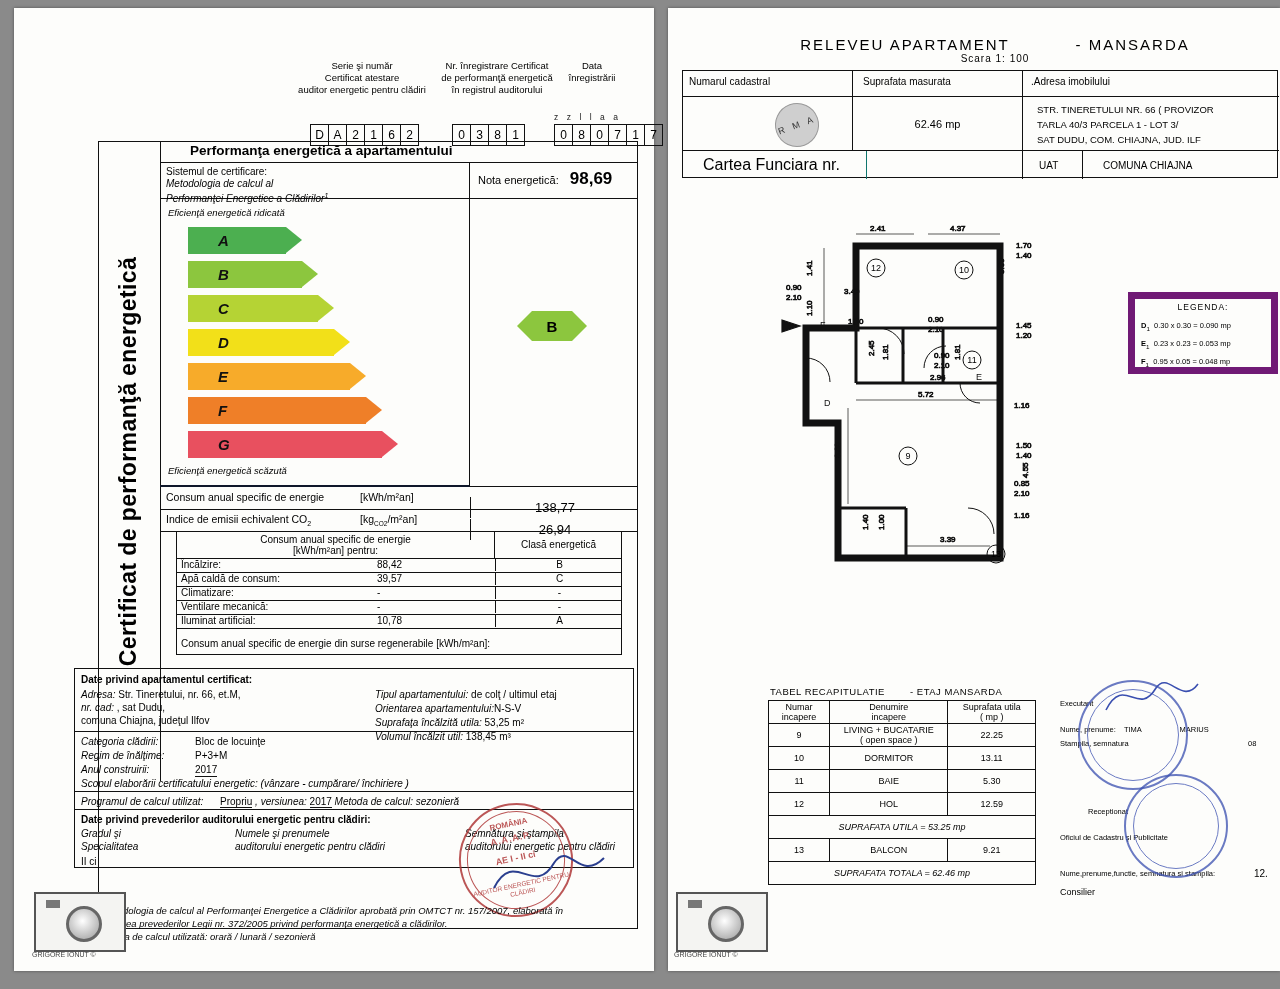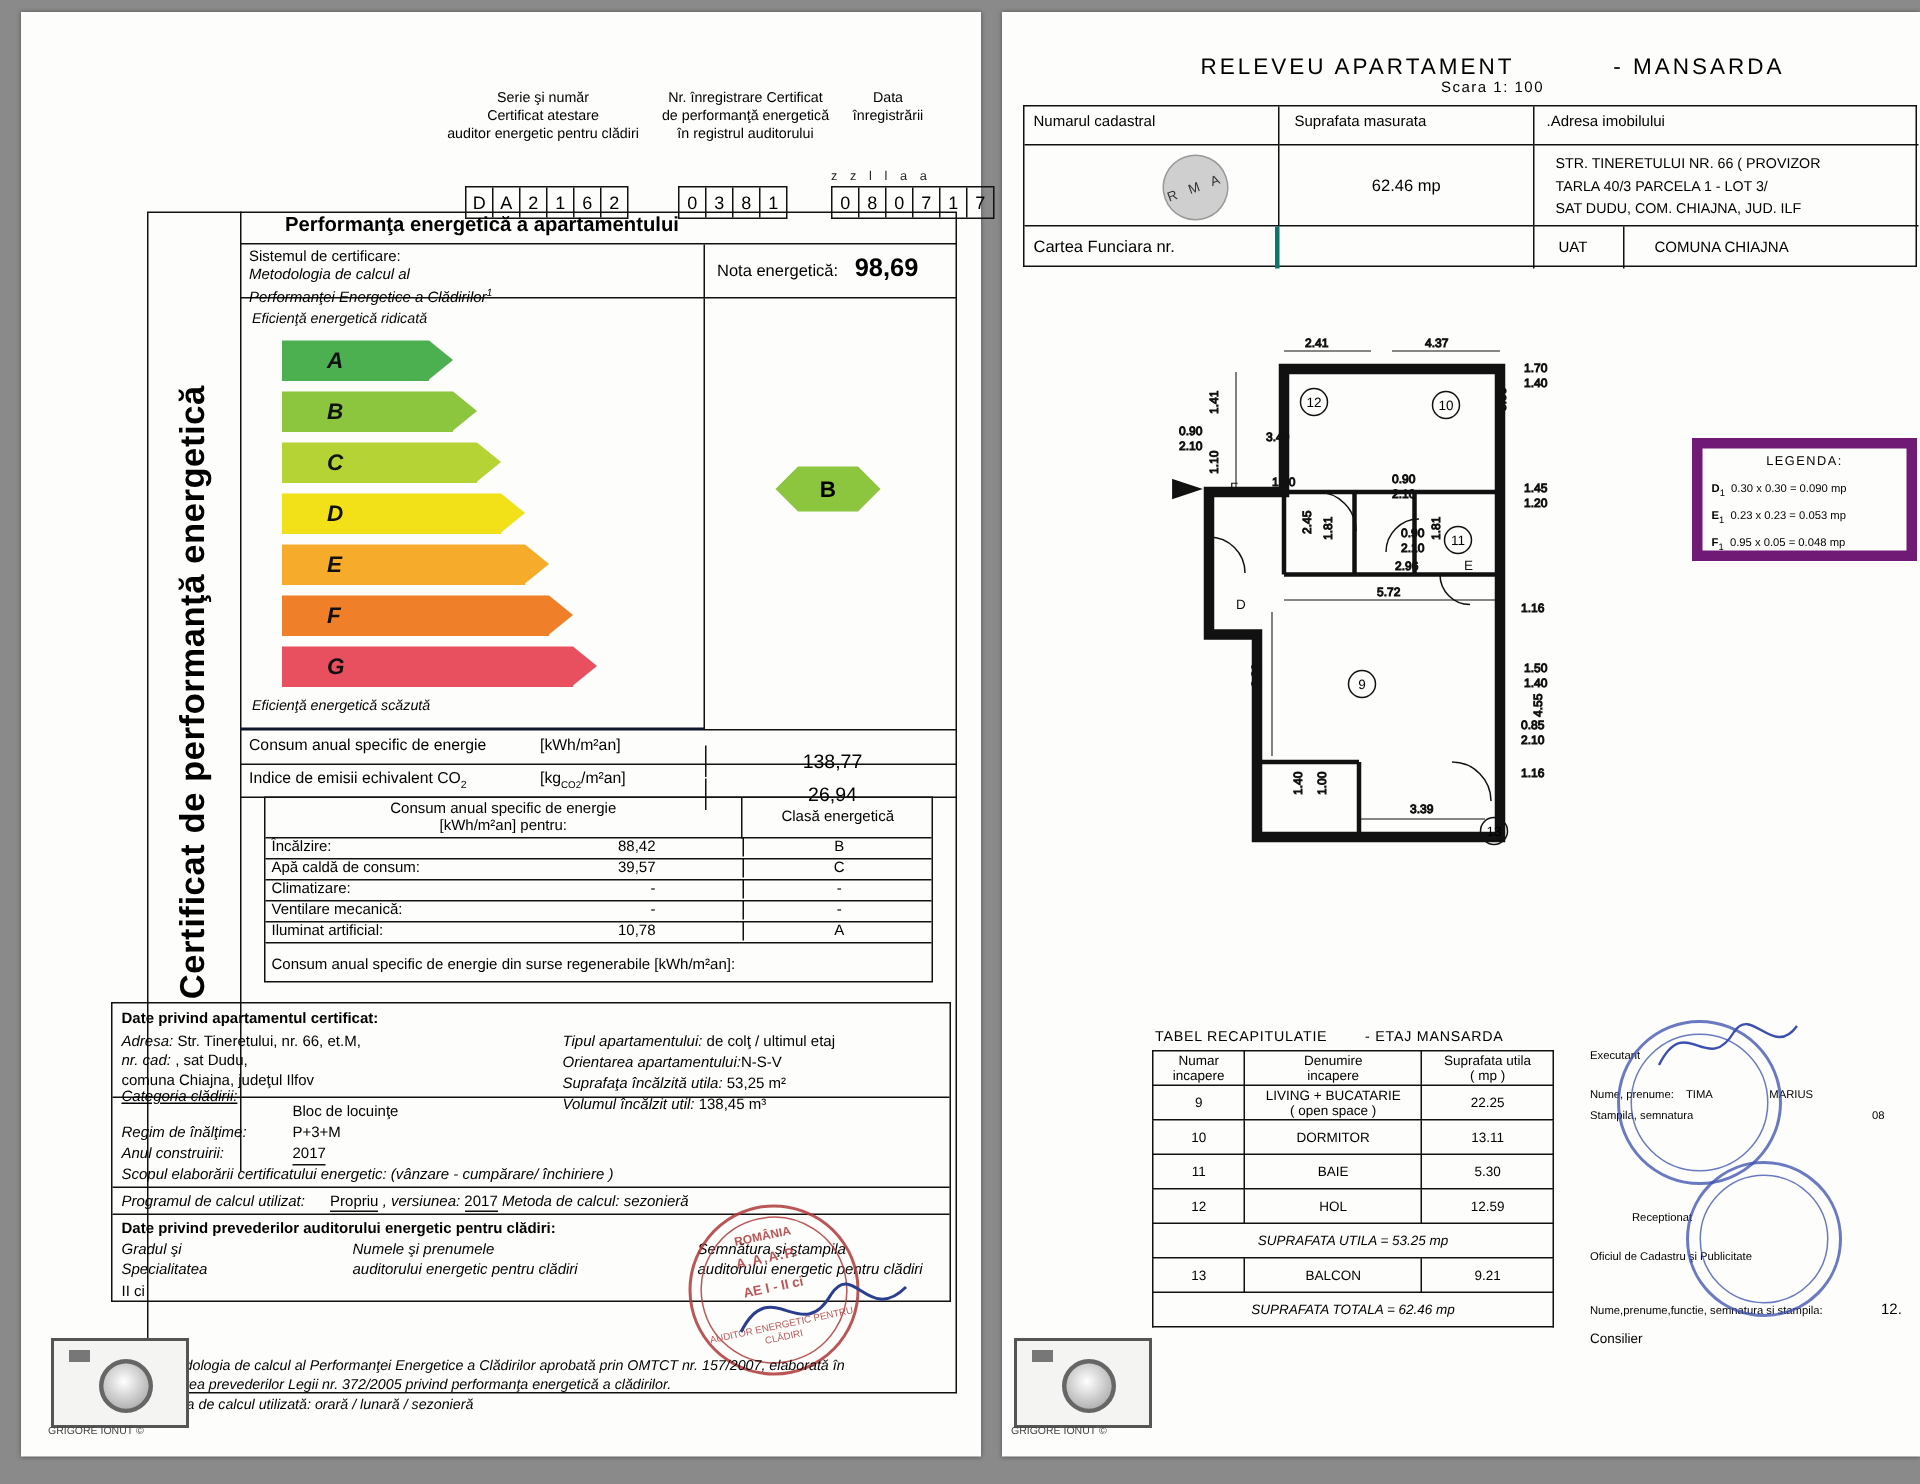--- a/index.html
+++ b/index.html
@@ -72,21 +72,21 @@
   .row2 .a{position:absolute;left:6px;top:4px;}
   .row2 .b{position:absolute;left:200px;top:4px;}
   .row2 .c{position:absolute;left:310px;top:0;width:168px;height:21px;border-left:1px solid #111;display:flex;align-items:center;justify-content:center;font-size:13px;margin-top:10px;}
 
   #tbl{left:162px;top:523px;width:446px;height:124px;border:1px solid #111;font-size:10px;}
   #tbl .hd{position:absolute;left:0;top:0;width:100%;height:26px;border-bottom:1px solid #111;}
   #tbl .hd .h1{position:absolute;left:0;width:317px;height:25px;border-right:1px solid #111;text-align:center;padding-top:2px;line-height:11px;}
   #tbl .hd .h2{position:absolute;left:318px;width:127px;height:25px;display:flex;align-items:center;justify-content:center;}
   #tbl .r{position:absolute;left:0;width:100%;height:14px;border-bottom:1px solid #111;}
   #tbl .r .n{position:absolute;left:4px;top:1px;}
-  #tbl .r .v{position:absolute;left:200px;top:1px;width:60px;text-align:right;}
+  #tbl .r .v{position:absolute;left:200px;top:1px;width:60px;text-align:left;}
   #tbl .r .k{position:absolute;left:318px;top:0;width:127px;height:13px;border-left:1px solid #111;display:flex;align-items:center;justify-content:center;}
   #tbl .last{position:absolute;left:0;bottom:0;height:16px;width:100%;padding:2px 0 0 4px;}
 
   #apt{left:60px;top:660px;width:560px;height:200px;border:1px solid #111;font-size:10px;line-height:13px;}
   #apt .L{position:absolute;left:6px;width:290px;}
   #apt .R{position:absolute;left:300px;width:250px;}
   #apt .sep{position:absolute;left:0;width:100%;border-top:1px solid #111;}
 
   #bottomnote{left:84px;top:893px;width:520px;font-size:9.5px;font-style:italic;line-height:13px;}
 
@@ -276,21 +276,21 @@
     <div class="L" style="top:19px;"><span class="it">Adresa:</span> <span>Str. Tineretului, nr. 66, et.M,</span></div>
     <div class="L" style="top:32px;"><span class="it">nr. cad:</span> <span>, sat Dudu,</span></div>
     <div class="L" style="top:45px;"><span>comuna Chiajna, judeţul Ilfov</span></div>
 
     <div class="R" style="top:19px;"><span class="it">Tipul apartamentului:</span> <span>de colţ / ultimul etaj</span></div>
     <div class="R" style="top:33px;"><span class="it">Orientarea apartamentului:</span><span>N-S-V</span></div>
     <div class="R" style="top:47px;"><span class="it">Suprafaţa încălzită utila:</span> <span>53,25 m²</span></div>
     <div class="R" style="top:61px;"><span class="it">Volumul încălzit util:</span> <span>138,45 m³</span></div>
 
     <div class="sep" style="top:62px;"></div>
-    <div class="L" style="top:56px;text-decoration:underline;"><span class="it">Categoria clădirii:</span></div>
+    <div class="L" style="top:66px;"><span class="it">Categoria clădirii:</span></div>
     <div style="position:absolute;left:120px;top:66px;">Bloc de locuinţe</div>
     <div class="L" style="top:80px;"><span class="it">Regim de înălţime:</span></div>
     <div style="position:absolute;left:120px;top:80px;">P+3+M</div>
     <div class="L" style="top:94px;"><span class="it">Anul construirii:</span></div>
     <div style="position:absolute;left:120px;top:94px;border-bottom:1px solid #111;">2017</div>
     <div class="L" style="top:108px;width:540px;"><span class="it">Scopul elaborării certificatului energetic:</span> <span class="it">(vânzare - cumpărare/ închiriere )</span></div>
 
     <div class="sep" style="top:122px;"></div>
     <div class="L" style="top:126px;width:540px;">
       <span class="it">Programul de calcul utilizat:</span>
@@ -352,21 +352,21 @@
     <div class="bx" style="left:0;top:26px;width:170px;height:54px;border-right:1px solid #111;border-bottom:1px solid #111;">
       <div style="position:absolute;left:92px;top:6px;width:42px;height:42px;border-radius:50%;background:#cfcfcf;border:1px solid #999;transform:rotate(-20deg);display:flex;align-items:center;justify-content:center;font-size:9px;letter-spacing:3px;color:#333;">R M A</div>
     </div>
     <div class="bx ctr" style="left:170px;top:26px;width:170px;height:54px;border-right:1px solid #111;border-bottom:1px solid #111;font-size:11px;">62.46 mp</div>
     <div class="bx" style="left:340px;top:26px;width:256px;height:54px;border-bottom:1px solid #111;font-size:9.5px;line-height:15px;padding:5px 0 0 14px;">
       <div>STR. TINERETULUI NR. 66 ( PROVIZOR</div>
       <div>TARLA 40/3 PARCELA 1 - LOT 3/</div>
       <div>SAT DUDU, COM. CHIAJNA, JUD. ILF</div>
     </div>
 
-    <div class="bx lft" style="left:0;top:80px;width:170px;height:28px;border-right:3px solid #0f766e;padding-left:6px;font-size:11px;">Cartea Funciara nr.</div>
+    <div class="bx lft" style="left:14px;top:80px;width:170px;height:28px;border-right:1px solid #0f766e;padding-left:6px;font-size:16px;">Cartea Funciara nr.</div>
     <div class="bx" style="left:170px;top:80px;width:170px;height:28px;border-right:1px solid #111;"></div>
     <div class="bx lft" style="left:340px;top:80px;width:60px;height:28px;border-right:1px solid #111;padding-left:16px;font-size:10px;">UAT</div>
     <div class="bx lft" style="left:400px;top:80px;width:196px;height:28px;padding-left:20px;font-size:10px;">COMUNA CHIAJNA</div>
   </div>
 
   <div class="bx bd" id="legend" style="left:460px;top:284px;width:150px;height:82px;">
     <div class="lt">LEGENDA:</div>
     <div class="lr" style="top:22px;"><b>D</b><sub>1</sub>&nbsp;&nbsp;<span>0.30 x 0.30 = 0.090 mp</span></div>
     <div class="lr" style="top:40px;"><b>E</b><sub>1</sub>&nbsp;&nbsp;<span>0.23 x 0.23 = 0.053 mp</span></div>
     <div class="lr" style="top:58px;"><b>F</b><sub>1</sub>&nbsp;&nbsp;<span>0.95 x 0.05 = 0.048 mp</span></div>

